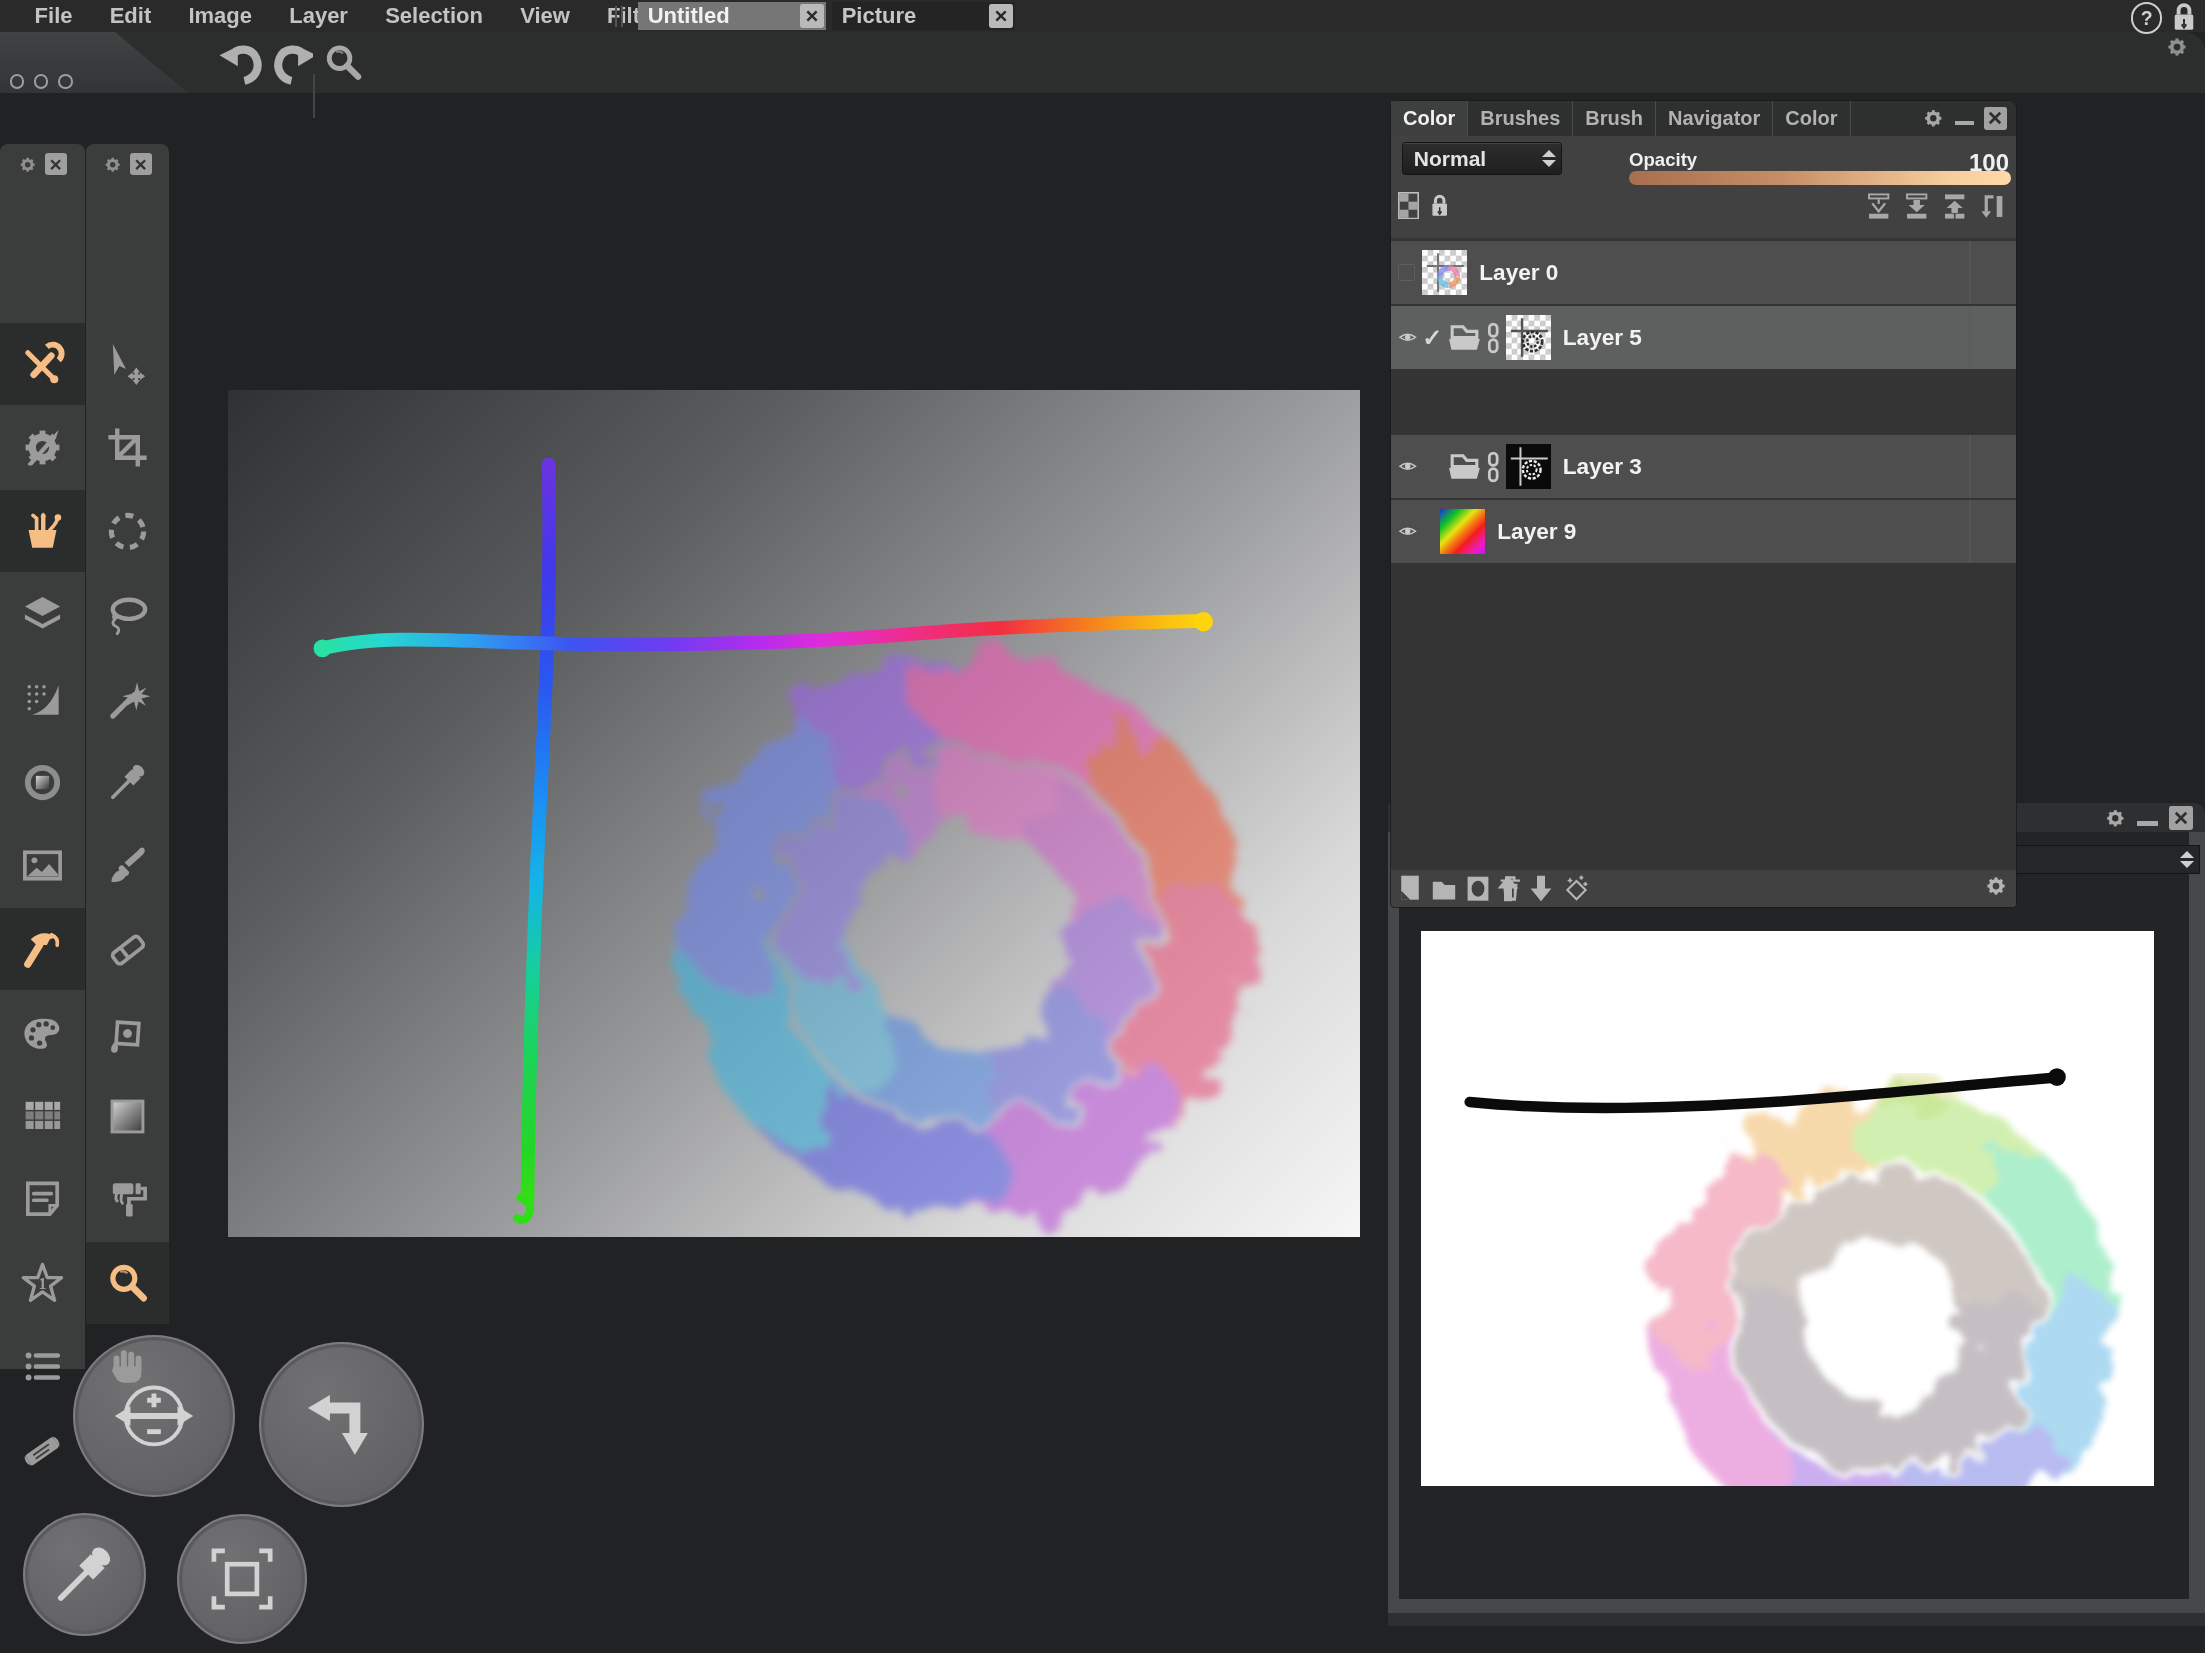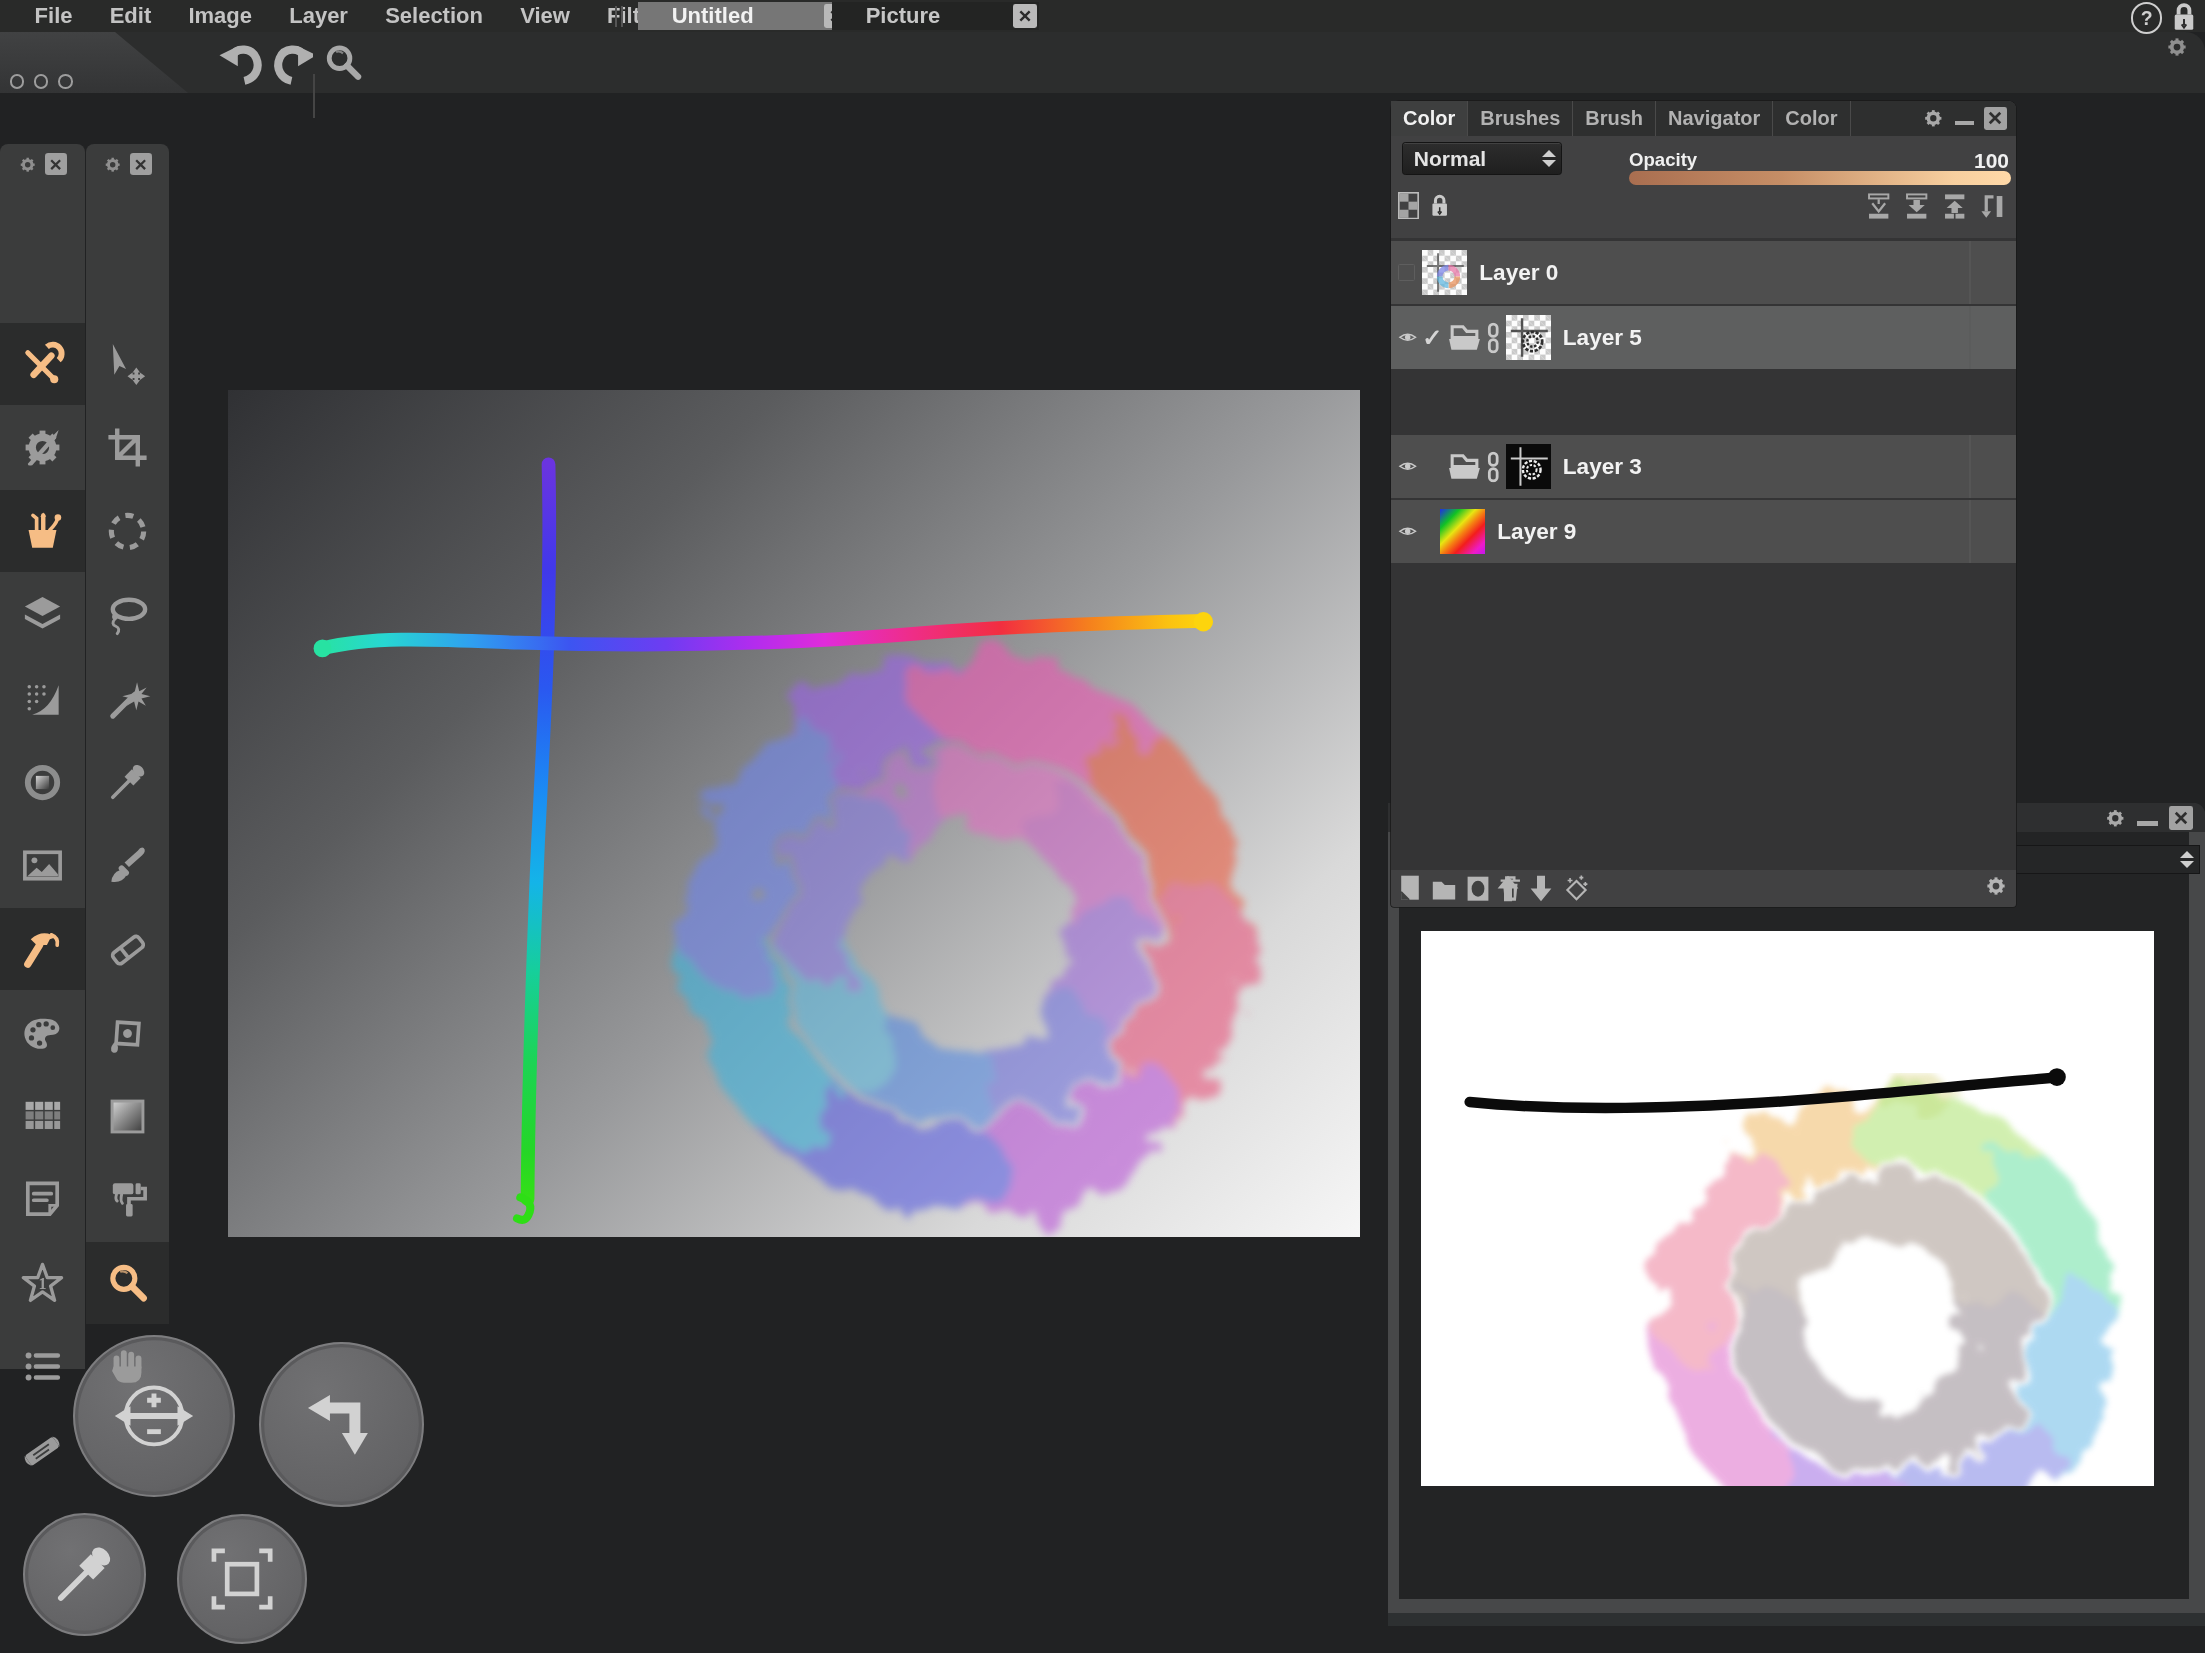--- a/index.html
+++ b/index.html
@@ -7,21 +7,21 @@
        -webkit-font-smoothing:antialiased;}
   .abs{position:absolute;}
   svg{display:block;}
 
   
   #menubar{left:0;top:0;width:2205px;height:32px;background:#292a29;z-index:40;}
   #menus{left:16px;top:0;height:32px;display:flex;align-items:center;}
   .mi{padding:0 18.6px;font-size:22px;font-weight:bold;color:#c3c3c3;white-space:nowrap;}
   #tabgrip{left:615px;top:5.7px;width:11.3px;height:21px;display:flex;gap:3.2px;}
   #tabgrip div{width:2.4px;height:21px;background:#555;}
-  .doctab{top:2.4px;height:27.4px;display:flex;align-items:center;z-index:41;padding-left:24px;}
+  .doctab{top:2.4px;height:27.4px;display:flex;align-items:center;z-index:41;}
   #tab-untitled{left:638px;width:188px;background:#767676;}
   #tab-picture{left:832px;width:183px;background:#232423;gap:24px;}
   .doctab .tlabel{flex:1;padding-left:9.7px;font-size:22px;font-weight:bold;}
   #tab-untitled .tlabel{color:#f2f2f2;}
   #tab-picture .tlabel{color:#c6c6c6;}
   .xbox{width:24px;height:24px;margin-right:2.4px;background:#b9b9b9;border-radius:2.4px;
         display:flex;align-items:center;justify-content:center;color:#2b2b2b;flex:none;}
   #help-btn{left:2131px;top:2.4px;width:27.4px;height:27.4px;border:2.4px solid #cfcfcf;border-radius:50%;
         color:#cfcfcf;font-size:19.4px;font-weight:bold;display:flex;align-items:center;justify-content:center;}
 
@@ -61,21 +61,21 @@
   #ltab-btns .minim{width:19.4px;height:4px;background:#a8a8a8;margin-top:9.7px;}
   #ltab-btns .xbox{width:23.4px;height:23.4px;background:#a2a2a2;}
   #blendbox{left:10.5px;top:41px;width:158px;height:31px;background:linear-gradient(#2d2d2d,#1f1f1f);
             border:0.8px solid #141414;border-radius:3.2px;display:flex;align-items:center;box-shadow:inset 0 0.8px 0 #4a4a4a;}
   #blendbox .bval{flex:1;padding-left:11.3px;font-size:21px;font-weight:bold;color:#e4e4e4;}
   .spin{width:24px;display:flex;flex-direction:column;align-items:center;gap:3.2px;}
   .spin i{width:0;height:0;border-left:7.3px solid transparent;border-right:7.3px solid transparent;}
   .spin .up{border-bottom:7.3px solid #cfcfcf;}
   .spin .dn{border-top:7.3px solid #cfcfcf;}
   #opacity-label{left:238px;top:48px;font-size:18.6px;font-weight:bold;color:#f0f0f0;}
-  #opacity-value{left:557px;top:48px;width:61px;text-align:right;font-size:21px;font-weight:bold;color:#f0f0f0;}
+  #opacity-value{left:557px;top:48px;width:61px;text-align:right;font-size:24px;font-weight:bold;color:#f0f0f0;}
   #opacity-slider{left:238px;top:70px;width:382px;height:13.7px;border-radius:7.3px;
                   background:linear-gradient(90deg,#a96e50,#c68e66 40%,#f7cf9f 85%,#ffd9a8);}
   #lockrow{left:0;top:91px;width:100%;height:36px;color:#bdbdbd;}
   #lockrow .lft{position:absolute;left:6.5px;top:0;display:flex;gap:11.3px;align-items:center;}
   #lockrow .rgt{position:absolute;right:9.7px;top:0;display:flex;gap:10.5px;align-items:center;color:#a8a8a8;}
   #llist{left:0;top:137px;width:100%;height:632px;background:#343435;overflow:hidden;}
   .lrow{position:absolute;left:0;width:100%;height:63px;background:#4e4e4e;display:flex;
         align-items:center;padding-left:7.3px;box-sizing:border-box;}
   .lrow.sel{background:#5e5f5f;}
   .lrow::after{content:"";position:absolute;right:45px;top:0;width:1.6px;height:100%;background:#5a5a5a;opacity:.6;}

